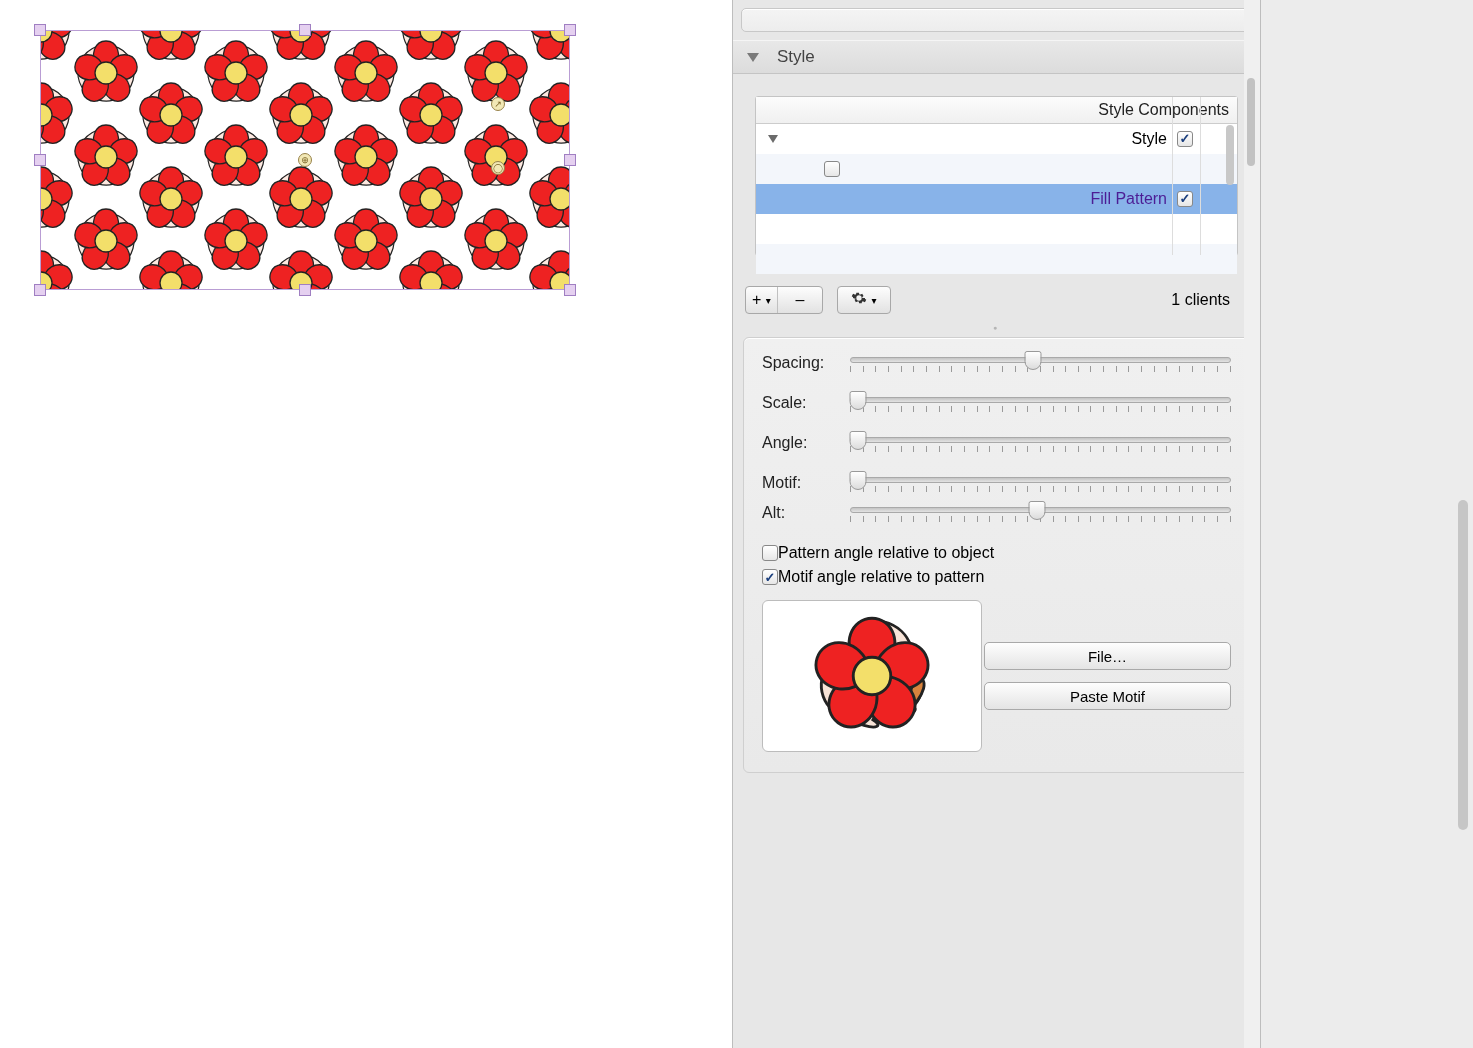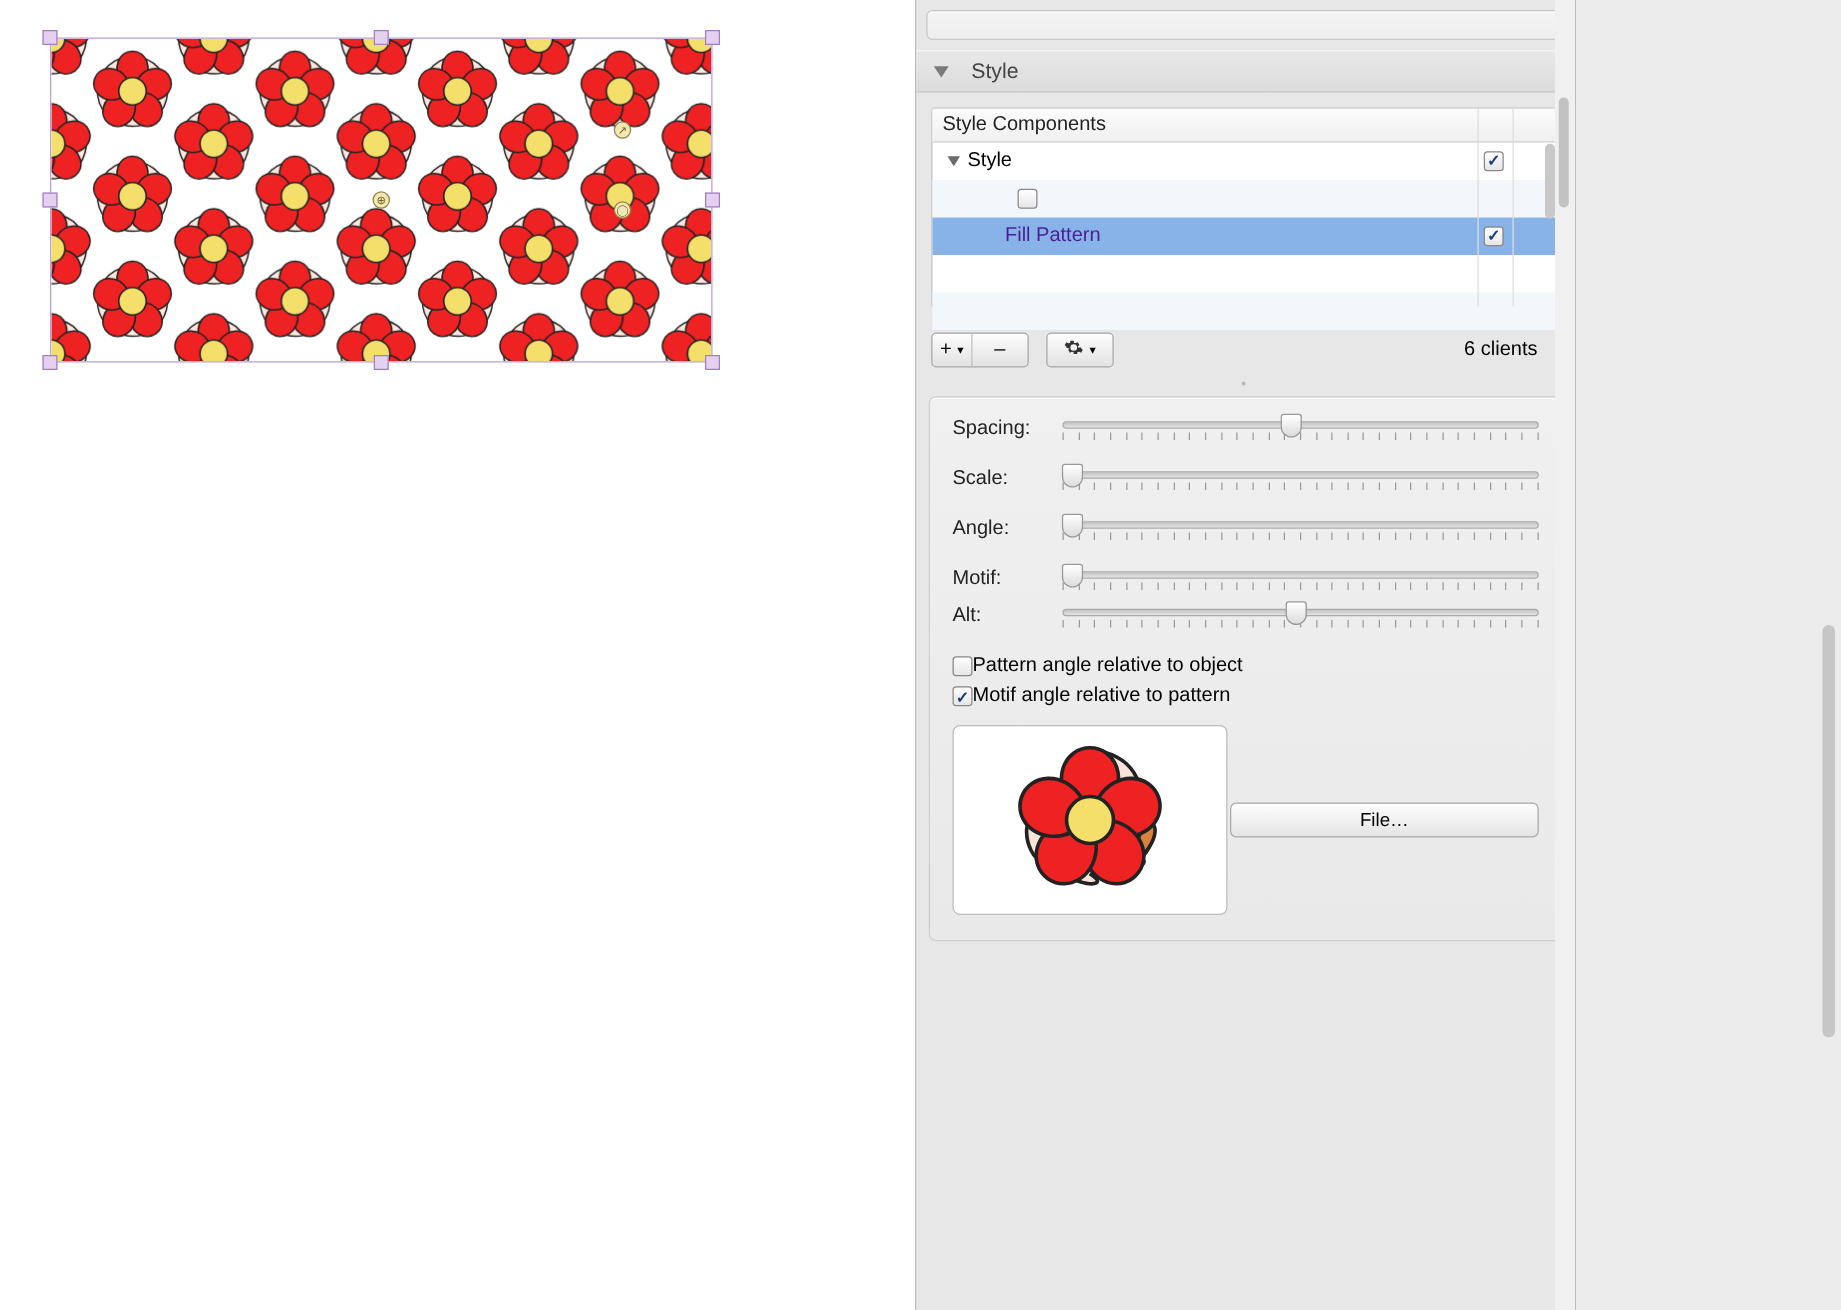--- a/index.html
+++ b/index.html
@@ -92,26 +92,27 @@
     }
     .disclose-triangle {
       width: 0; height: 0;
       border-left: 6px solid transparent;
       border-right: 6px solid transparent;
       border-top: 9px solid #7a7a7a;
       margin-left: 4px;
     }
 
     .tree-container {
-      margin: 12px;
+      margin: 22px;
       border: 1px solid #c4c4c4;
       background: #fff;
       height: 160px;
       position: relative;
       border-radius: 3px;
+      text-align: right;
     }
     .tree-header {
       background: linear-gradient(#fcfcfc,#f0f0f0);
       border-bottom: 1px solid #ccc;
       padding: 4px 8px;
       font-size: 16px;
       color: #222;
     }
     .tree-row {
       display: flex; align-items: center; height: 30px;
@@ -334,21 +335,21 @@
     </div>
     <div class="segmented">
       <div class="seg" style="border:none; min-width:52px">
         <span style="font-size:16px">
           <svg width="16" height="16" viewBox="0 0 24 24">
               <path fill="#333" d="M12 8a4 4 0 100 8 4 4 0 000-8zm9 4a7 7 0 01-.1 1.2l2 1.6-2 3.4-2.4-1a7 7 0 01-2 .1l-.4 2.6h-4l-.4-2.6a7 7 0 01-2-.1l-2.4 1-2-3.4 2-1.6A7 7 0 013 12a7 7 0 01.1-1.2l-2-1.6 2-3.4 2.4 1a7 7 0 012-.1L8 4h4l.4 2.6a7 7 0 012 .1l2.4-1 2 3.4-2 1.6c.1.4.2.8.2 1.3z"></path>
             </svg>
         </span>&nbsp;<span style="font-size:10px">▾</span>
       </div>
     </div>
-    <span class="clients-label">6  clients</span>
+    <span class="clients-label">1  clients</span>
   </div>
 
   <div class="grip-dot">●</div>
 
   <div class="controls-panel">
 
     <div class="slider-row">
       <div class="slider-label">Spacing:</div>
       <div class="slider">
         <div class="slider-track"></div>
@@ -572,20 +573,23 @@
             <path transform="rotate(216)" d="M0,-40 C14,-40 22,-22 10,-8 C4,-3 -4,-3 -10,-8 C-22,-22 -14,-40 0,-40 Z"></path>
             <path transform="rotate(288)" d="M0,-40 C14,-40 22,-22 10,-8 C4,-3 -4,-3 -10,-8 C-22,-22 -14,-40 0,-40 Z"></path>
           </g>
           <circle r="13" fill="#f3df6a" stroke="#222" stroke-width="2"></circle>
         </svg>
       </div>
       <div class="motif-btns">
         <div class="mac-btn">
             <span>File…</span>
           </div>
+        <div class="mac-btn">
+            <span>Paste Motif</span>
+          </div>
       </div>
     </div>
   </div>
 
   <div class="outer-srcoll">
     <div class="outer-thumb"></div>
   </div>
 </div>
 
 <div class="right-gutter">

